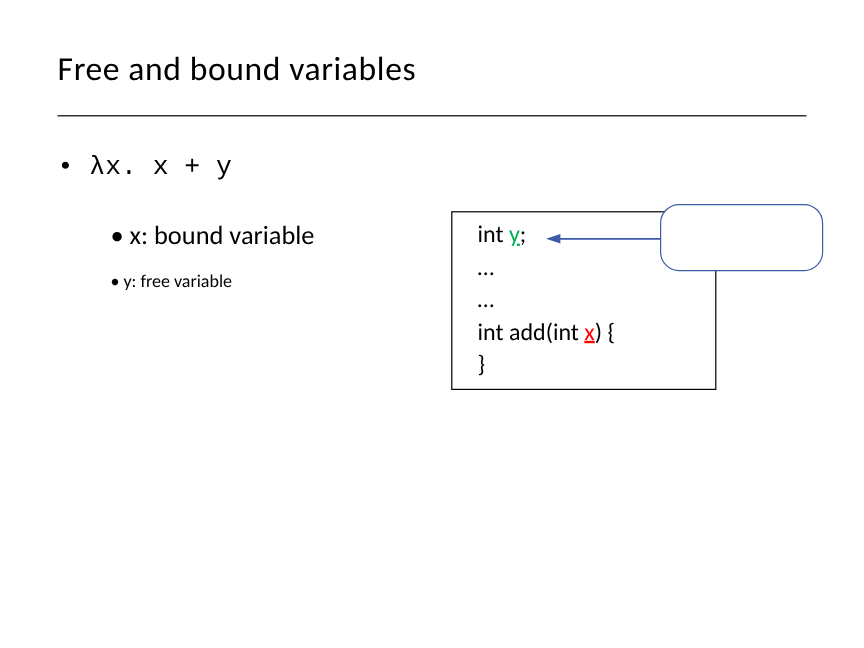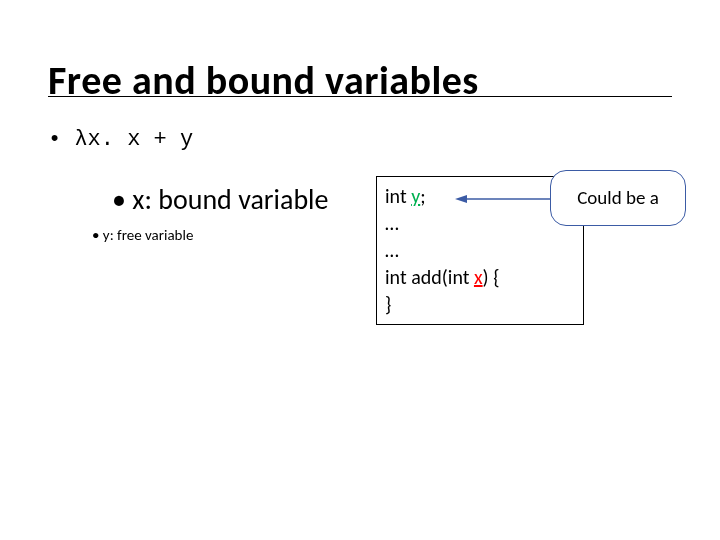--- a/index.html
+++ b/index.html
@@ -14,23 +14,23 @@
     overflow: hidden;
   }
   .slide {
     position: relative;
     width: 720px;
     height: 540px;
   }
   .title {
     position: absolute;
     left: 48px;
-    top: 56px;
-    font-size: 40px;
-    font-weight: 700;
+    top: 40px;
+    font-size: 28px;
+    font-weight: 400;
     letter-spacing: 0.5px;
   }
   .title-underline {
     position: absolute;
     left: 48px;
     top: 96px;
     width: 624px;
     height: 1px;
     background: #000;
   }
@@ -38,36 +38,35 @@
     position: absolute;
     left: 48px;
     top: 127px;
     font-size: 22px;
     font-family: Liberation Mono, monospace;
   }
   .bullet-l2a {
     position: absolute;
     left: 92px;
     top: 182px;
-    font-size: 28px;
-    margin-left: 20px;
+    font-size: 22px;
   }
   .bullet-l2b {
     position: absolute;
     left: 92px;
     top: 226px;
     font-size: 15px;
   }
   .codebox {
     position: absolute;
     left: 376px;
     top: 176px;
     width: 190px;
     border: 1.5px solid #000;
-    padding: 6px 8px 6px 8px;
+    padding: 6px 8px 6px 21px;
     font-size: 20px;
     line-height: 1.35;
     font-family: Calibri, "Segoe UI", Arial, sans-serif;
   }
   .codeline { white-space: pre; }
   .indent { padding-left: 18px; }
   .tok-y { color: #00b050; text-decoration: underline; }
   .tok-x { color: #ff0000; text-decoration: underline; }
   .callout {
     position: absolute;
@@ -115,17 +114,17 @@
   <div class="codeline">}</div>
 </div>
 
 <svg class="callout-arrow" viewBox="0 0 95 12">
   <line x1="95" y1="4" x2="8" y2="4" stroke="#3b5ba5" stroke-width="1.5"></line>
   <polygon points="0,4 12,0 12,8" fill="#3b5ba5"></polygon>
 </svg>
 
 <div class="callout">
   <div>
-    <span>Could be a</span><br>
+    <br>
   </div>
 </div>
 
 </div>
 
 </body></html>

